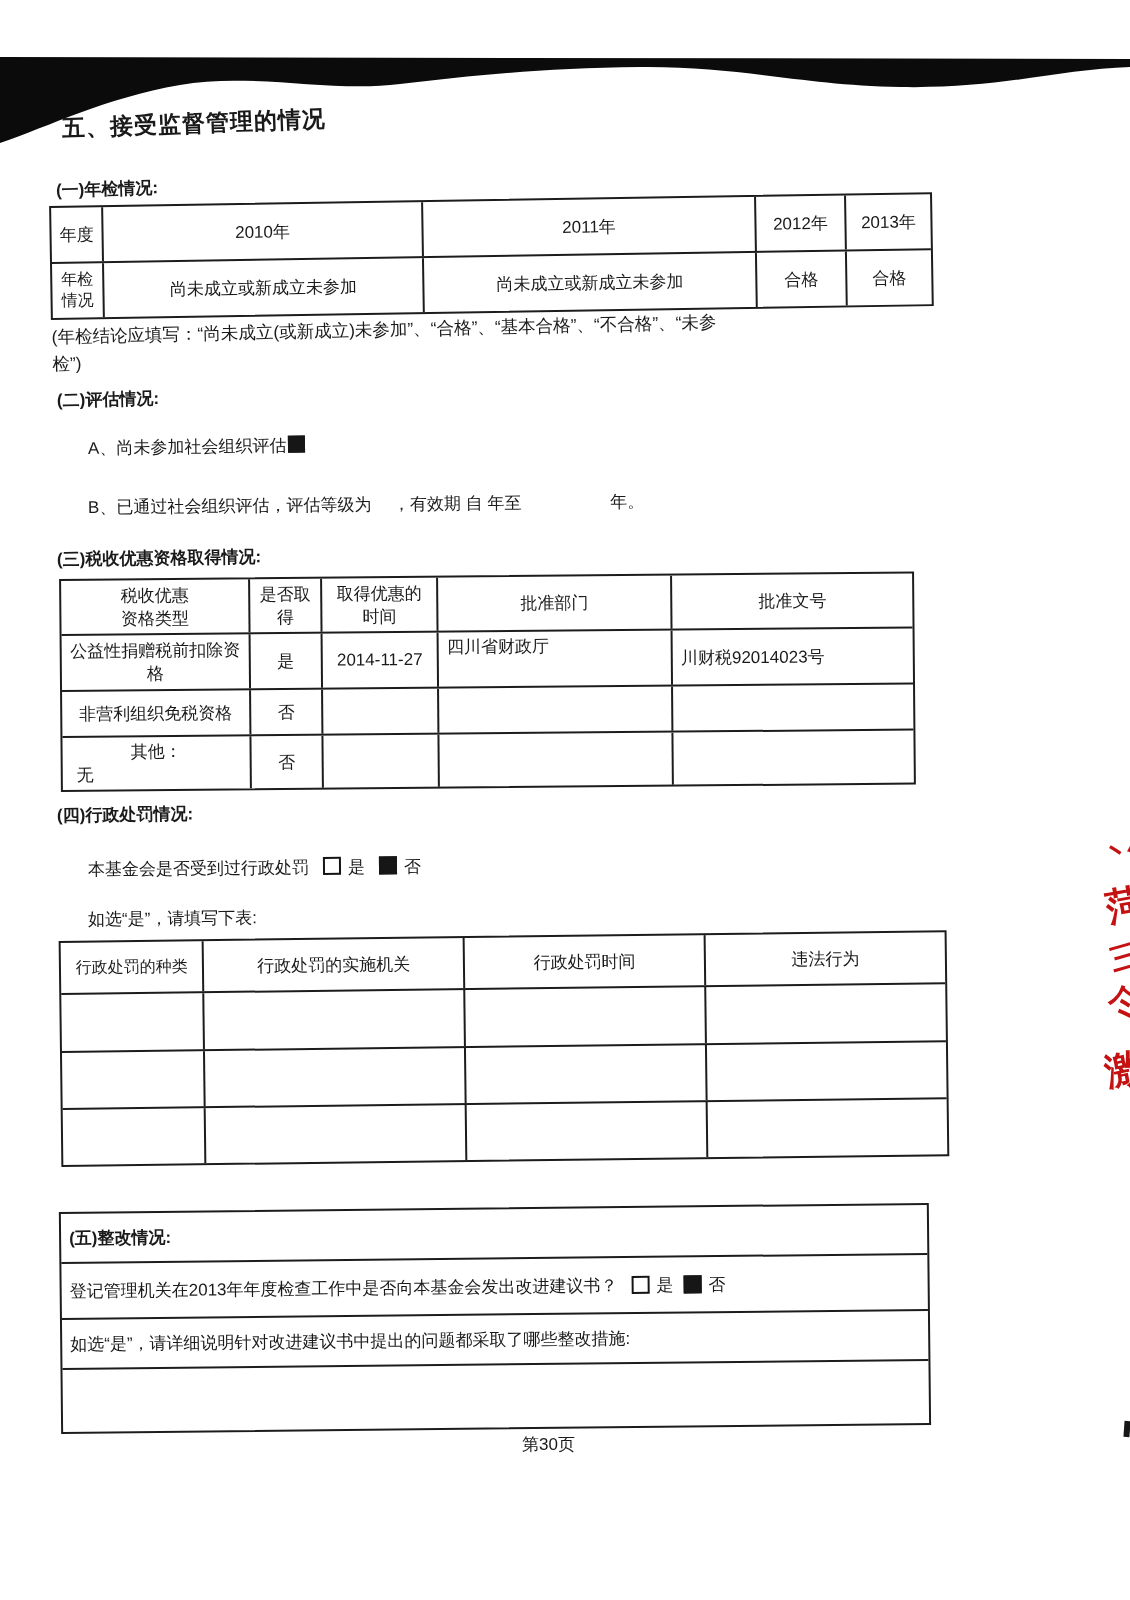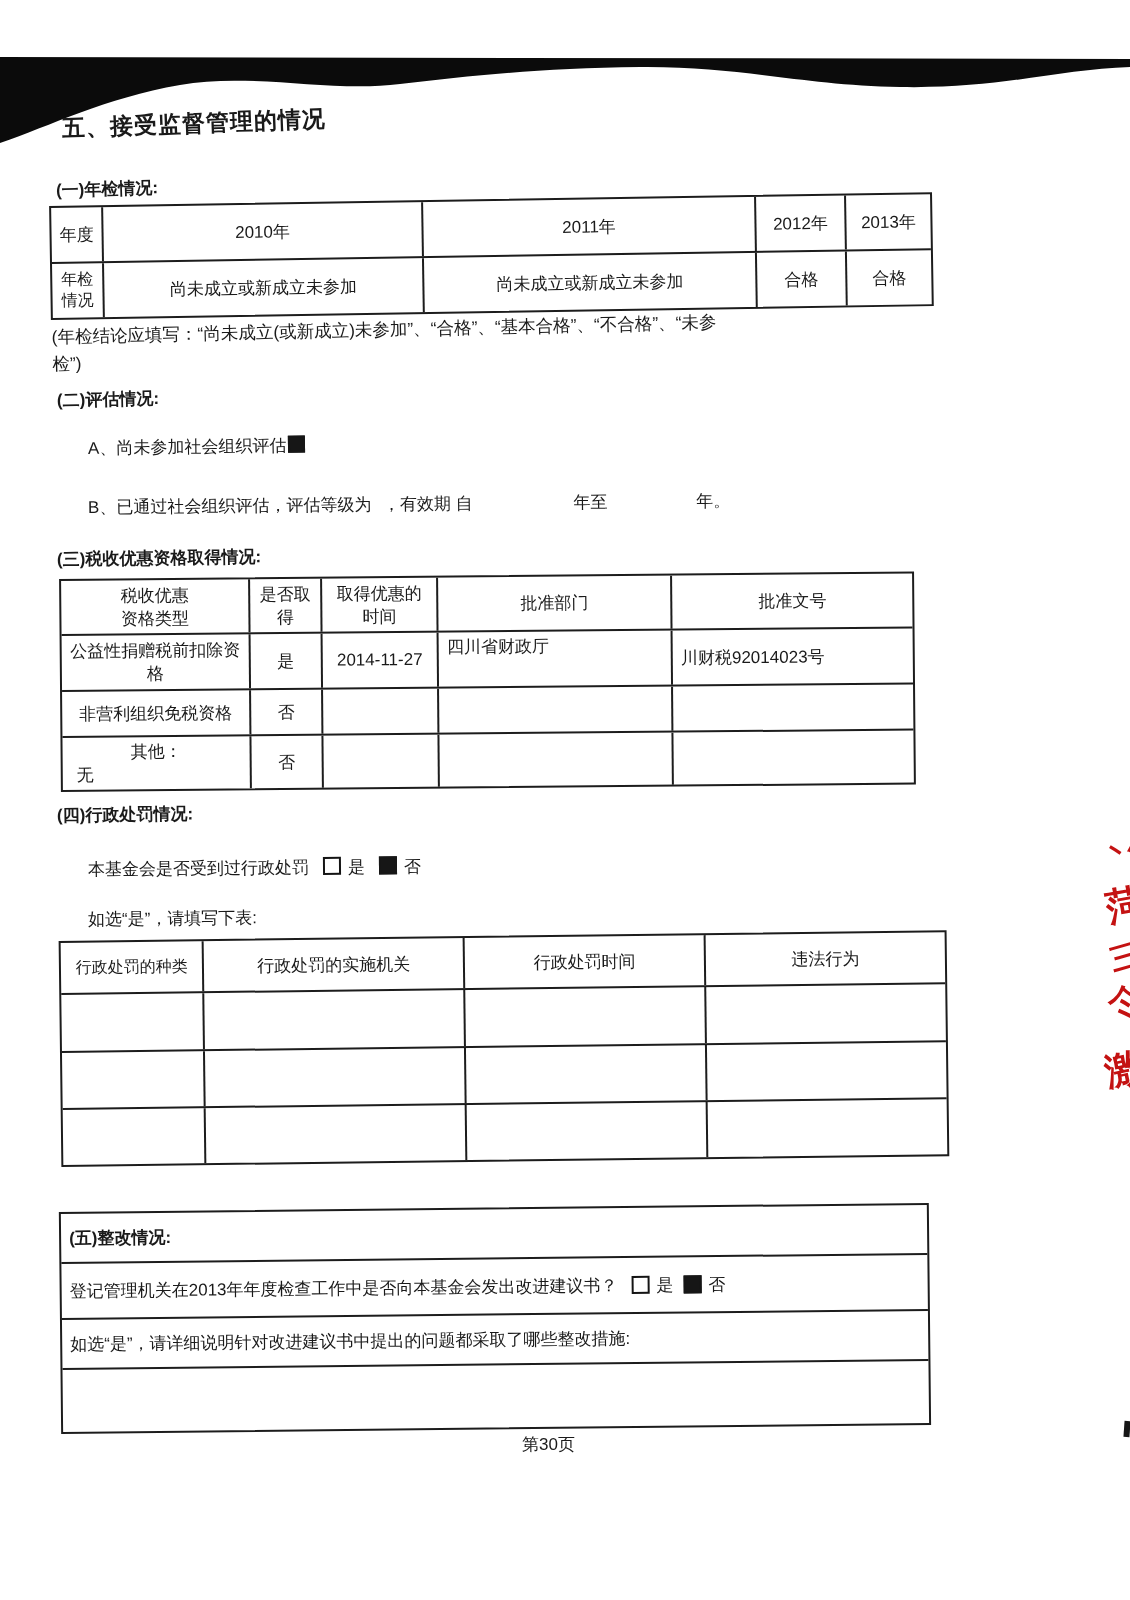--- a/index.html
+++ b/index.html
@@ -75,22 +75,22 @@
   </div>
 
   <div class="abs rot seclabel" style="left:57px;top:389px;transform:rotate(-1.2deg);">(二)评估情况:</div>
 
   <div class="abs rot body-line" style="left:88px;top:437px;transform:rotate(-0.9deg);">
     <span>A、尚未参加社会组织评估</span><span class="cb filled tight"></span>
   </div>
 
   <div class="abs rot body-line" style="left:88px;top:496px;transform:rotate(-0.6deg);">
     <span>B、已通过社会组织评估，评估等级为</span>
-    <span style="margin-left:7px">，有效期 自</span>
-    <span style="margin-left:96px">年至</span>
+    <span style="margin-left:17px">，有效期 自</span>
+    <span style="">年至</span>
     <span style="margin-left:84px">年。</span>
   </div>
 
   <div class="abs rot seclabel" style="left:57px;top:548px;transform:rotate(-0.8deg);">(三)税收优惠资格取得情况:</div>
 
   <div class="tbl rot" style="left:60px;top:579px;width:855px;transform:rotate(-0.5deg);">
     <div class="tr" style="height:53px">
       <div class="td preline" style="width:188px">税收优惠
 资格类型</div>
       <div class="td preline" style="width:72px">是否取

